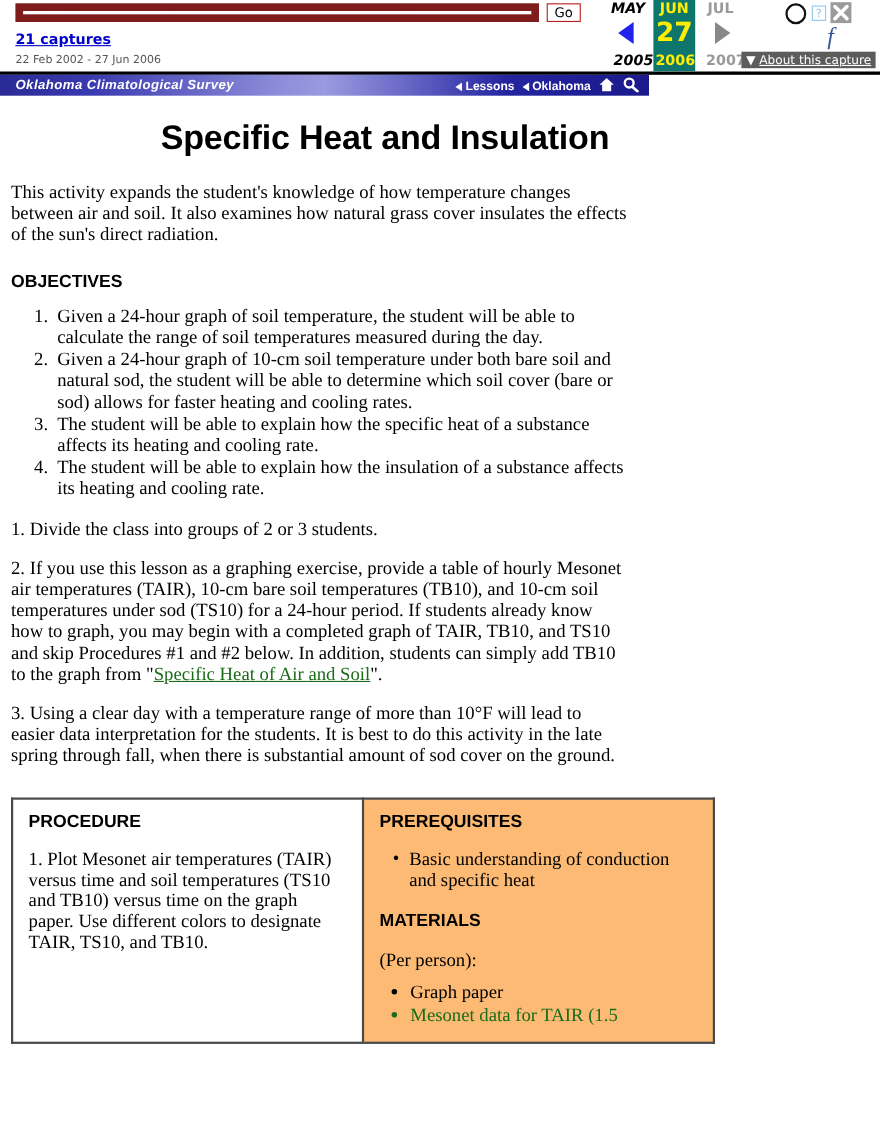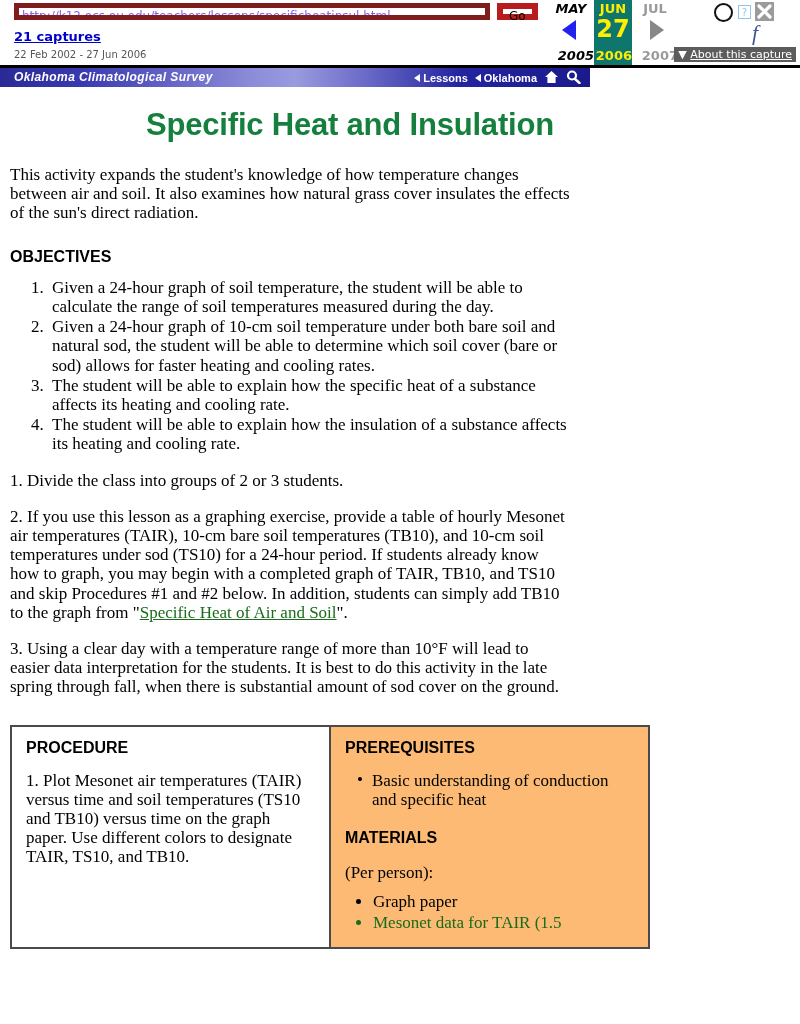--- a/index.html
+++ b/index.html
@@ -37,32 +37,32 @@
     left: 14px;
     top: 3px;
     display: flex;
     align-items: center;
     gap: 7px;
   }
   .wb-url-input {
     width: 476px;
     height: 17px;
     line-height: 17px;
-    border: 5px solid #7f1d1d;
+    border: 7px solid #7f1d1d;
     background: #fff;
     font-family: "DejaVu Sans", sans-serif;
     font-size: 12px;
     color: #8b5cf6;
     padding: 0 3px;
     box-sizing: border-box;
     white-space: nowrap;
     overflow: hidden;
   }
   .wb-go-btn {
-    border: 6px solid #b91c1c;
+    border: 1px solid #b91c1c;
     background: #fff;
     font-family: "DejaVu Sans", sans-serif;
     font-size: 12px;
     line-height: 15px;
     height: 17px;
     padding: 0 6px;
     color: #000;
     box-sizing: border-box;
     cursor: pointer;
   }
@@ -278,21 +278,21 @@
   #content {
     width: 800px;
     padding: 0;
     box-sizing: border-box;
   }
   #page-title {
     text-align: center;
     font-family: "Liberation Sans", sans-serif;
     font-size: 31px;
     font-weight: bold;
-    color: #15803d;
+    color: #000000;
     margin: 20px 0 0 0;
     padding: 0 100px 0 0;
     letter-spacing: -0.2px;
   }
   .body-wrap {
     width: 580px;
     padding: 0 10px;
     box-sizing: border-box;
     font-size: 17px;
     line-height: 1.13;

